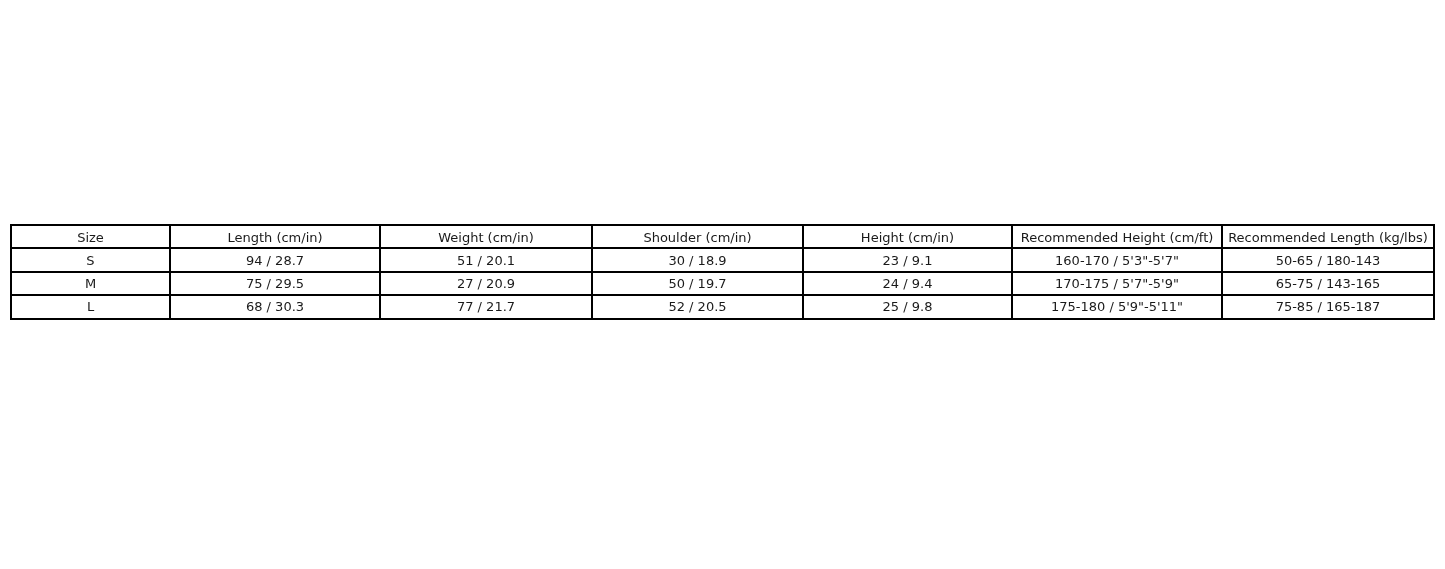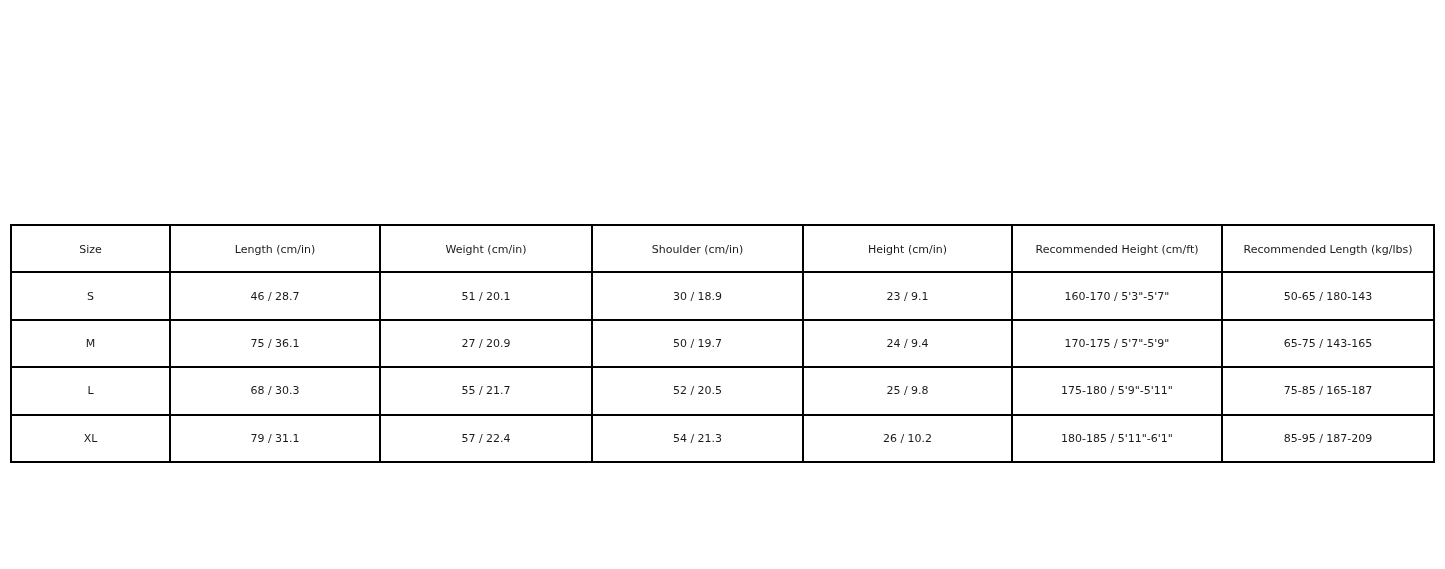--- a/index.html
+++ b/index.html
@@ -22,25 +22,25 @@
   table.size-table {
     position: absolute;
     left: 10px;
     top: 224px;
     border-collapse: collapse;
     table-layout: fixed;
   }
   table.size-table th,
   table.size-table td {
     border: 2px solid #000000;
-    padding: 12px;
+    padding: 0;
     height: 21.4px;
     text-align: center;
     vertical-align: middle;
-    font-size: 11px;
+    font-size: 13px;
     font-weight: 400;
     color: #1a1a1a;
     line-height: 1;
     overflow: visible;
   }
   table.size-table th {
     position: relative;
   }
   
   table.size-table th .hdr {
@@ -89,49 +89,40 @@
             <span class="hdr">Recommended Height (cm/ft)</span>
           </th>
         <th>
             <span class="hdr">Recommended Length (kg/lbs)</span>
           </th>
       </tr>
     </thead>
     <tbody>
       <tr>
         <td><span class="cellv">S</span></td>
-        <td><span class="cellv">46 / 28.7</span></td>
+        <td><span class="cellv">94 / 28.7</span></td>
         <td><span class="cellv">51 / 20.1</span></td>
         <td><span class="cellv">30 / 18.9</span></td>
         <td><span class="cellv">23 / 9.1</span></td>
         <td><span class="cellv">160-170 / 5'3"-5'7"</span></td>
         <td><span class="cellv">50-65 / 180-143</span></td>
       </tr>
       <tr>
         <td><span class="cellv">M</span></td>
-        <td><span class="cellv">75 / 36.1</span></td>
+        <td><span class="cellv">75 / 29.5</span></td>
         <td><span class="cellv">27 / 20.9</span></td>
         <td><span class="cellv">50 / 19.7</span></td>
         <td><span class="cellv">24 / 9.4</span></td>
         <td><span class="cellv">170-175 / 5'7"-5'9"</span></td>
         <td><span class="cellv">65-75 / 143-165</span></td>
       </tr>
       <tr>
         <td><span class="cellv">L</span></td>
         <td><span class="cellv">68 / 30.3</span></td>
-        <td><span class="cellv">55 / 21.7</span></td>
+        <td><span class="cellv">77 / 21.7</span></td>
         <td><span class="cellv">52 / 20.5</span></td>
         <td><span class="cellv">25 / 9.8</span></td>
         <td><span class="cellv">175-180 / 5'9"-5'11"</span></td>
         <td><span class="cellv">75-85 / 165-187</span></td>
-      </tr>
-      <tr>
-        <td><span class="cellv">XL</span></td>
-        <td><span class="cellv">79 / 31.1</span></td>
-        <td><span class="cellv">57 / 22.4</span></td>
-        <td><span class="cellv">54 / 21.3</span></td>
-        <td><span class="cellv">26 / 10.2</span></td>
-        <td><span class="cellv">180-185 / 5'11"-6'1"</span></td>
-        <td><span class="cellv">85-95 / 187-209</span></td>
       </tr>
     </tbody>
   </table>
 </div>
 
 </body></html>

